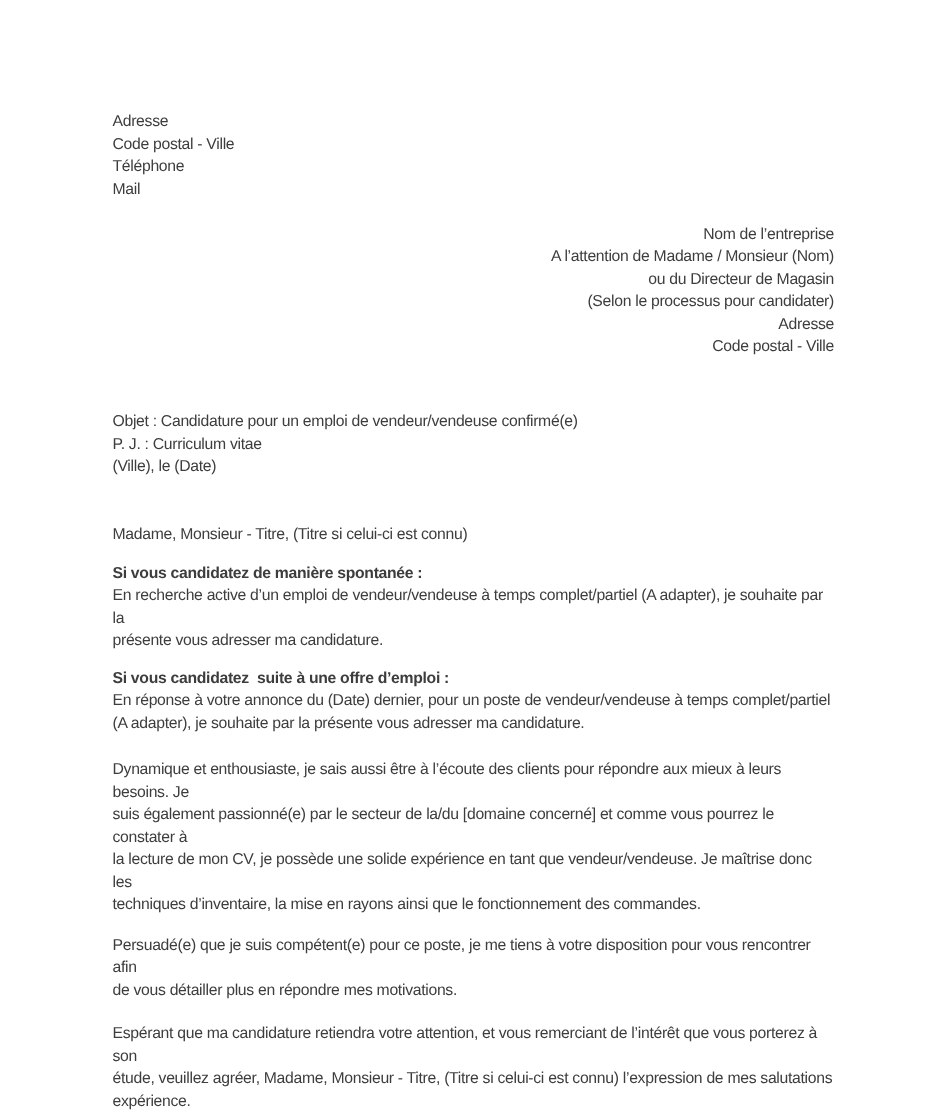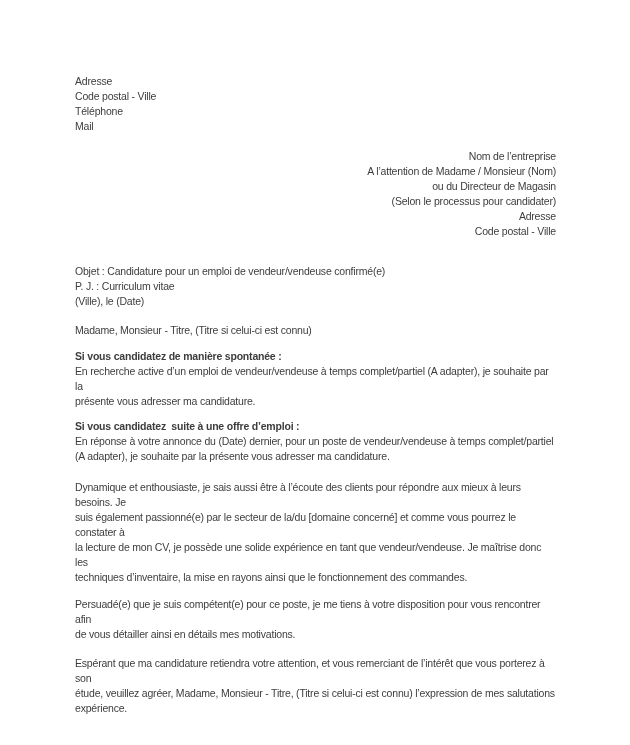--- a/index.html
+++ b/index.html
@@ -9,22 +9,22 @@
     font-family: "Liberation Sans", "DejaVu Sans", sans-serif;
     font-size: 10.5px;
     letter-spacing: -0.2px;
     line-height: 15px;
     color: #3d3d3d;
     overflow: hidden;
   }
   .doc { padding: 74px 74px 0 75px; width: 481px; }
   .ln { white-space: pre-wrap; }
   .block-recipient { margin-top: 15px; text-align: right; }
-  .block-subject { margin-top: 25px; }
-  .salutation { margin-top: 14px; }
+  .block-subject { margin-top: 35px; }
+  .salutation { margin-top: 30px; }
   .section-spontaneous { margin-top: 11px; }
   .section-offer { margin-top: 10px; }
   .heading { font-weight: bold; }
   .para-skills { margin-top: 16px; }
   .para-meeting { margin-top: 12px; }
   .para-closing { margin-top: 14px; }
 </style>
 </head>
 <body>
 
@@ -68,21 +68,21 @@
 
   <div class="para-skills">
     <div class="ln">Dynamique et enthousiaste, je sais aussi être à l’écoute des clients pour répondre aux mieux à leurs besoins. Je</div>
     <div class="ln">suis également passionné(e) par le secteur de la/du [domaine concerné] et comme vous pourrez le constater à</div>
     <div class="ln">la lecture de mon CV, je possède une solide expérience en tant que vendeur/vendeuse. Je maîtrise donc les</div>
     <div class="ln">techniques d’inventaire, la mise en rayons ainsi que le fonctionnement des commandes.</div>
   </div>
 
   <div class="para-meeting">
     <div class="ln">Persuadé(e) que je suis compétent(e) pour ce poste, je me tiens à votre disposition pour vous rencontrer afin</div>
-    <div class="ln">de vous détailler ainsi en détails mes motivations.</div>
+    <div class="ln">de vous détailler plus en répondre mes motivations.</div>
   </div>
 
   <div class="para-closing">
     <div class="ln">Espérant que ma candidature retiendra votre attention, et vous remerciant de l’intérêt que vous porterez à son</div>
     <div class="ln">étude, veuillez agréer, Madame, Monsieur - Titre, (Titre si celui-ci est connu) l’expression de mes salutations</div>
     <div class="ln">expérience.</div>
   </div>
 
 </div>
 

